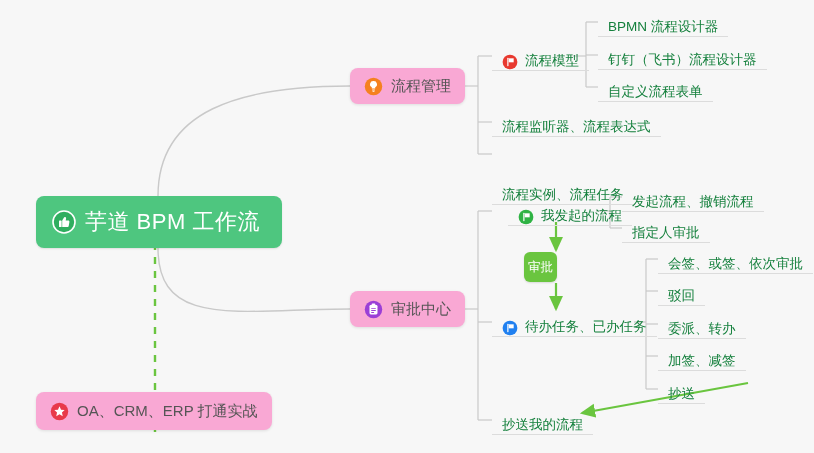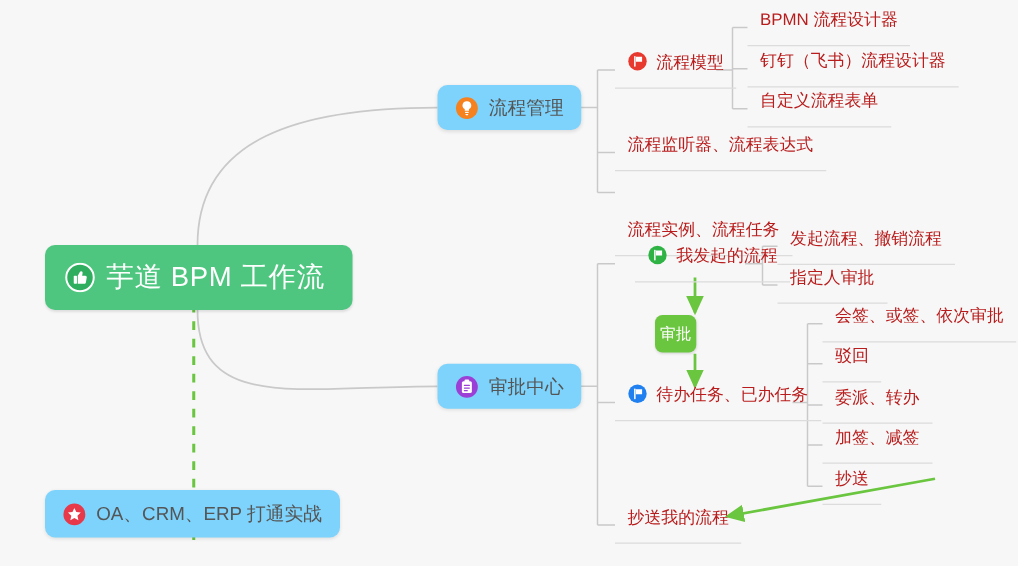--- a/index.html
+++ b/index.html
@@ -21,31 +21,31 @@
   .root{
     left:36px;top:196px;width:246px;height:52px;
     background:#4ec67f;border-radius:8px;
     padding:0 16px;gap:9px;
     box-shadow:0 1px 2px rgba(0,0,0,.10);
   }
   .root .label{color:#fff;font-size:22px;letter-spacing:.5px;}
 
   
   .card{
-    background:#7dd3fc;border-radius:8px;
+    background:#f9a8d4;border-radius:8px;
     box-shadow:0 1px 3px rgba(0,0,0,.10);
     padding:0 14px;gap:8px;height:36px;
     font-size:15px;color:#555;
   }
 
   
   .leaf{
-    height:30px;font-size:13.5px;color:#b91c1c;
+    height:30px;font-size:13.5px;color:#15803d;
     border-bottom:1px solid #dcdcdc;
-    padding:0 10px 0 10px;gap:7px;align-items:flex-start;
+    padding:0 10px 0 10px;gap:7px;align-items:flex-end;
   }
 
   
   .ic{flex:0 0 auto;display:inline-block;border-radius:50%;position:relative;}
   .ic svg{display:block;}
 
   
   .tag{
     position:absolute;left:524px;top:252px;
     width:33px;height:30px;

